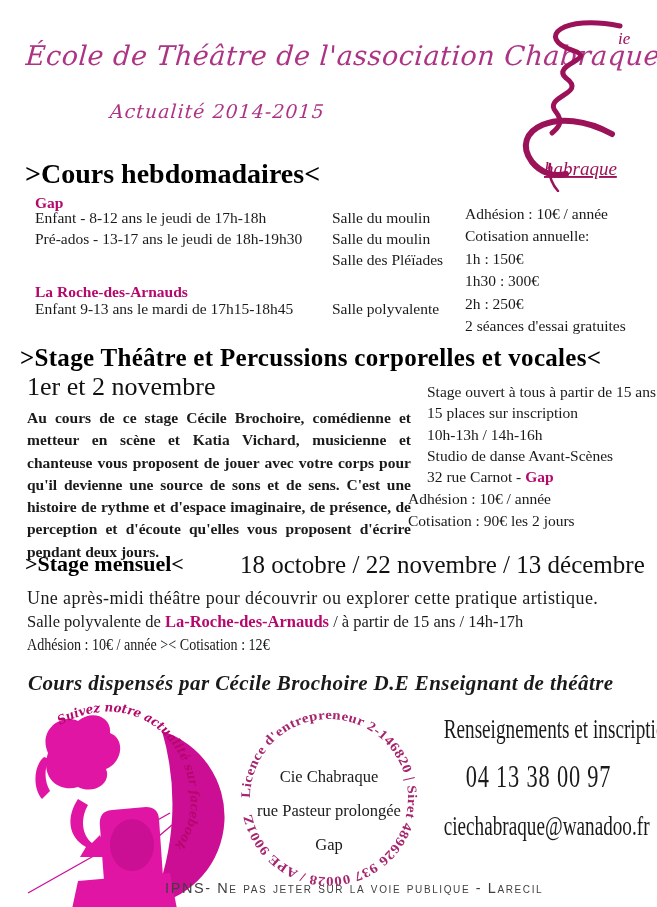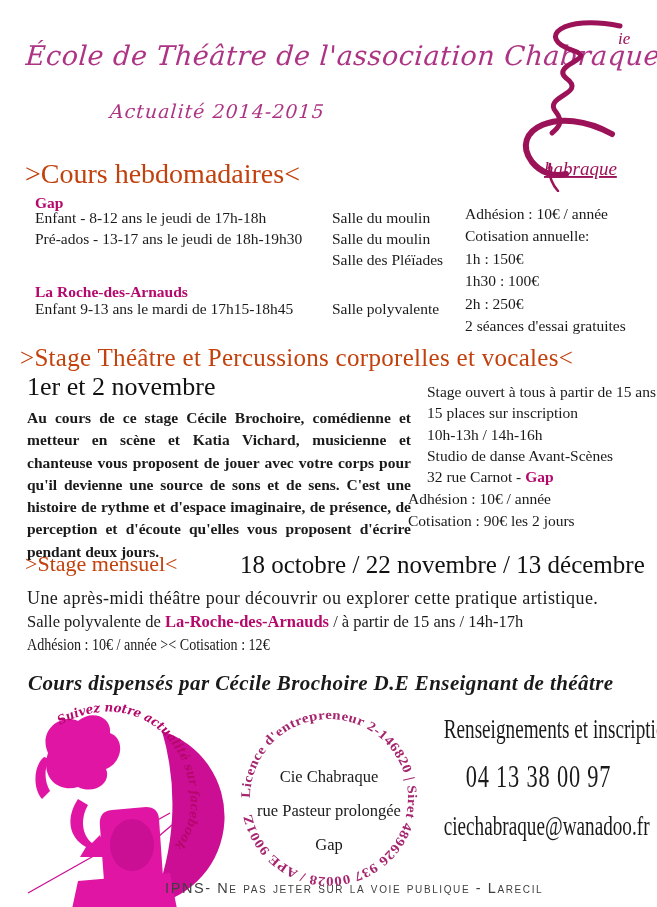--- a/index.html
+++ b/index.html
@@ -4,21 +4,21 @@
 <style>
   html,body{margin:0;padding:0;background:#888;}
   .page{position:relative;width:657px;height:907px;background:#ffffff;overflow:hidden;
         font-family:"Liberation Serif",serif;color:#1a1a1a;}
   .abs{position:absolute;}
   
   .script{font-family:"DejaVu Serif",serif;font-style:italic;color:#ad3384;transform:skewX(-4deg);}
   .title{left:26px;top:40px;font-size:27px;letter-spacing:.5px;white-space:nowrap;}
   .subtitle{left:110px;top:100px;font-size:19px;letter-spacing:1px;}
   
-  .mhead{color:#c2410c;font-weight:normal;white-space:nowrap;}
+  .mhead{color:#000000;font-weight:bold;white-space:nowrap;}
   .h1{font-size:28px;}
   .h2{font-size:25px;}
   .h3{font-size:22px;}
   .bhead{color:#111;font-weight:normal;white-space:nowrap;}
   .mag{color:#b5076c;font-weight:bold;}
   .body15{font-size:15.5px;white-space:nowrap;}
   .pricing{font-size:15.5px;line-height:22.4px;white-space:nowrap;}
   .para{width:384px;font-size:15.5px;font-weight:bold;line-height:22.3px;text-align:justify;}
   .wide18{font-size:18px;letter-spacing:.4px;white-space:nowrap;}
   .cond{transform:scaleX(.88);transform-origin:left center;white-space:nowrap;}
@@ -61,21 +61,21 @@
   <div class="abs body15" style="left:332px;top:251px">Salle des Pléïades</div>
 
   <div class="abs mag body15" style="left:35px;top:283px">La Roche-des-Arnauds</div>
   <div class="abs body15" style="left:35px;top:300px">Enfant 9-13 ans le mardi de 17h15-18h45</div>
   <div class="abs body15" style="left:332px;top:300px">Salle polyvalente</div>
 
   <div class="abs pricing" style="left:465px;top:203px">
     <div>Adhésion : 10€ / année</div>
     <div>Cotisation annuelle:</div>
     <div>1h : 150€</div>
-    <div>1h30 : 100€</div>
+    <div>1h30 : 300€</div>
     <div>2h : 250€</div>
     <div>2 séances d'essai gratuites</div>
   </div>
 
   <div class="abs mhead h2" style="left:20px;top:344px;letter-spacing:.3px">&gt;Stage Théâtre et Percussions corporelles et vocales&lt;</div>
   <div class="abs bhead" style="left:27px;top:372px;font-size:26px">1er et 2 novembre</div>
 
   <div class="abs para" style="left:27px;top:407px">Au cours de ce stage Cécile Brochoire, comédienne et metteur en scène et Katia Vichard, musicienne et chanteuse vous proposent de jouer avec votre corps pour qu'il devienne une source de sons et de sens. C'est une histoire de rythme et d'espace imaginaire, de présence, de perception et d'écoute qu'elles vous proposent d'écrire pendant deux jours.</div>
 
   <div class="abs pricing" style="left:427px;top:381px;line-height:21.3px">

